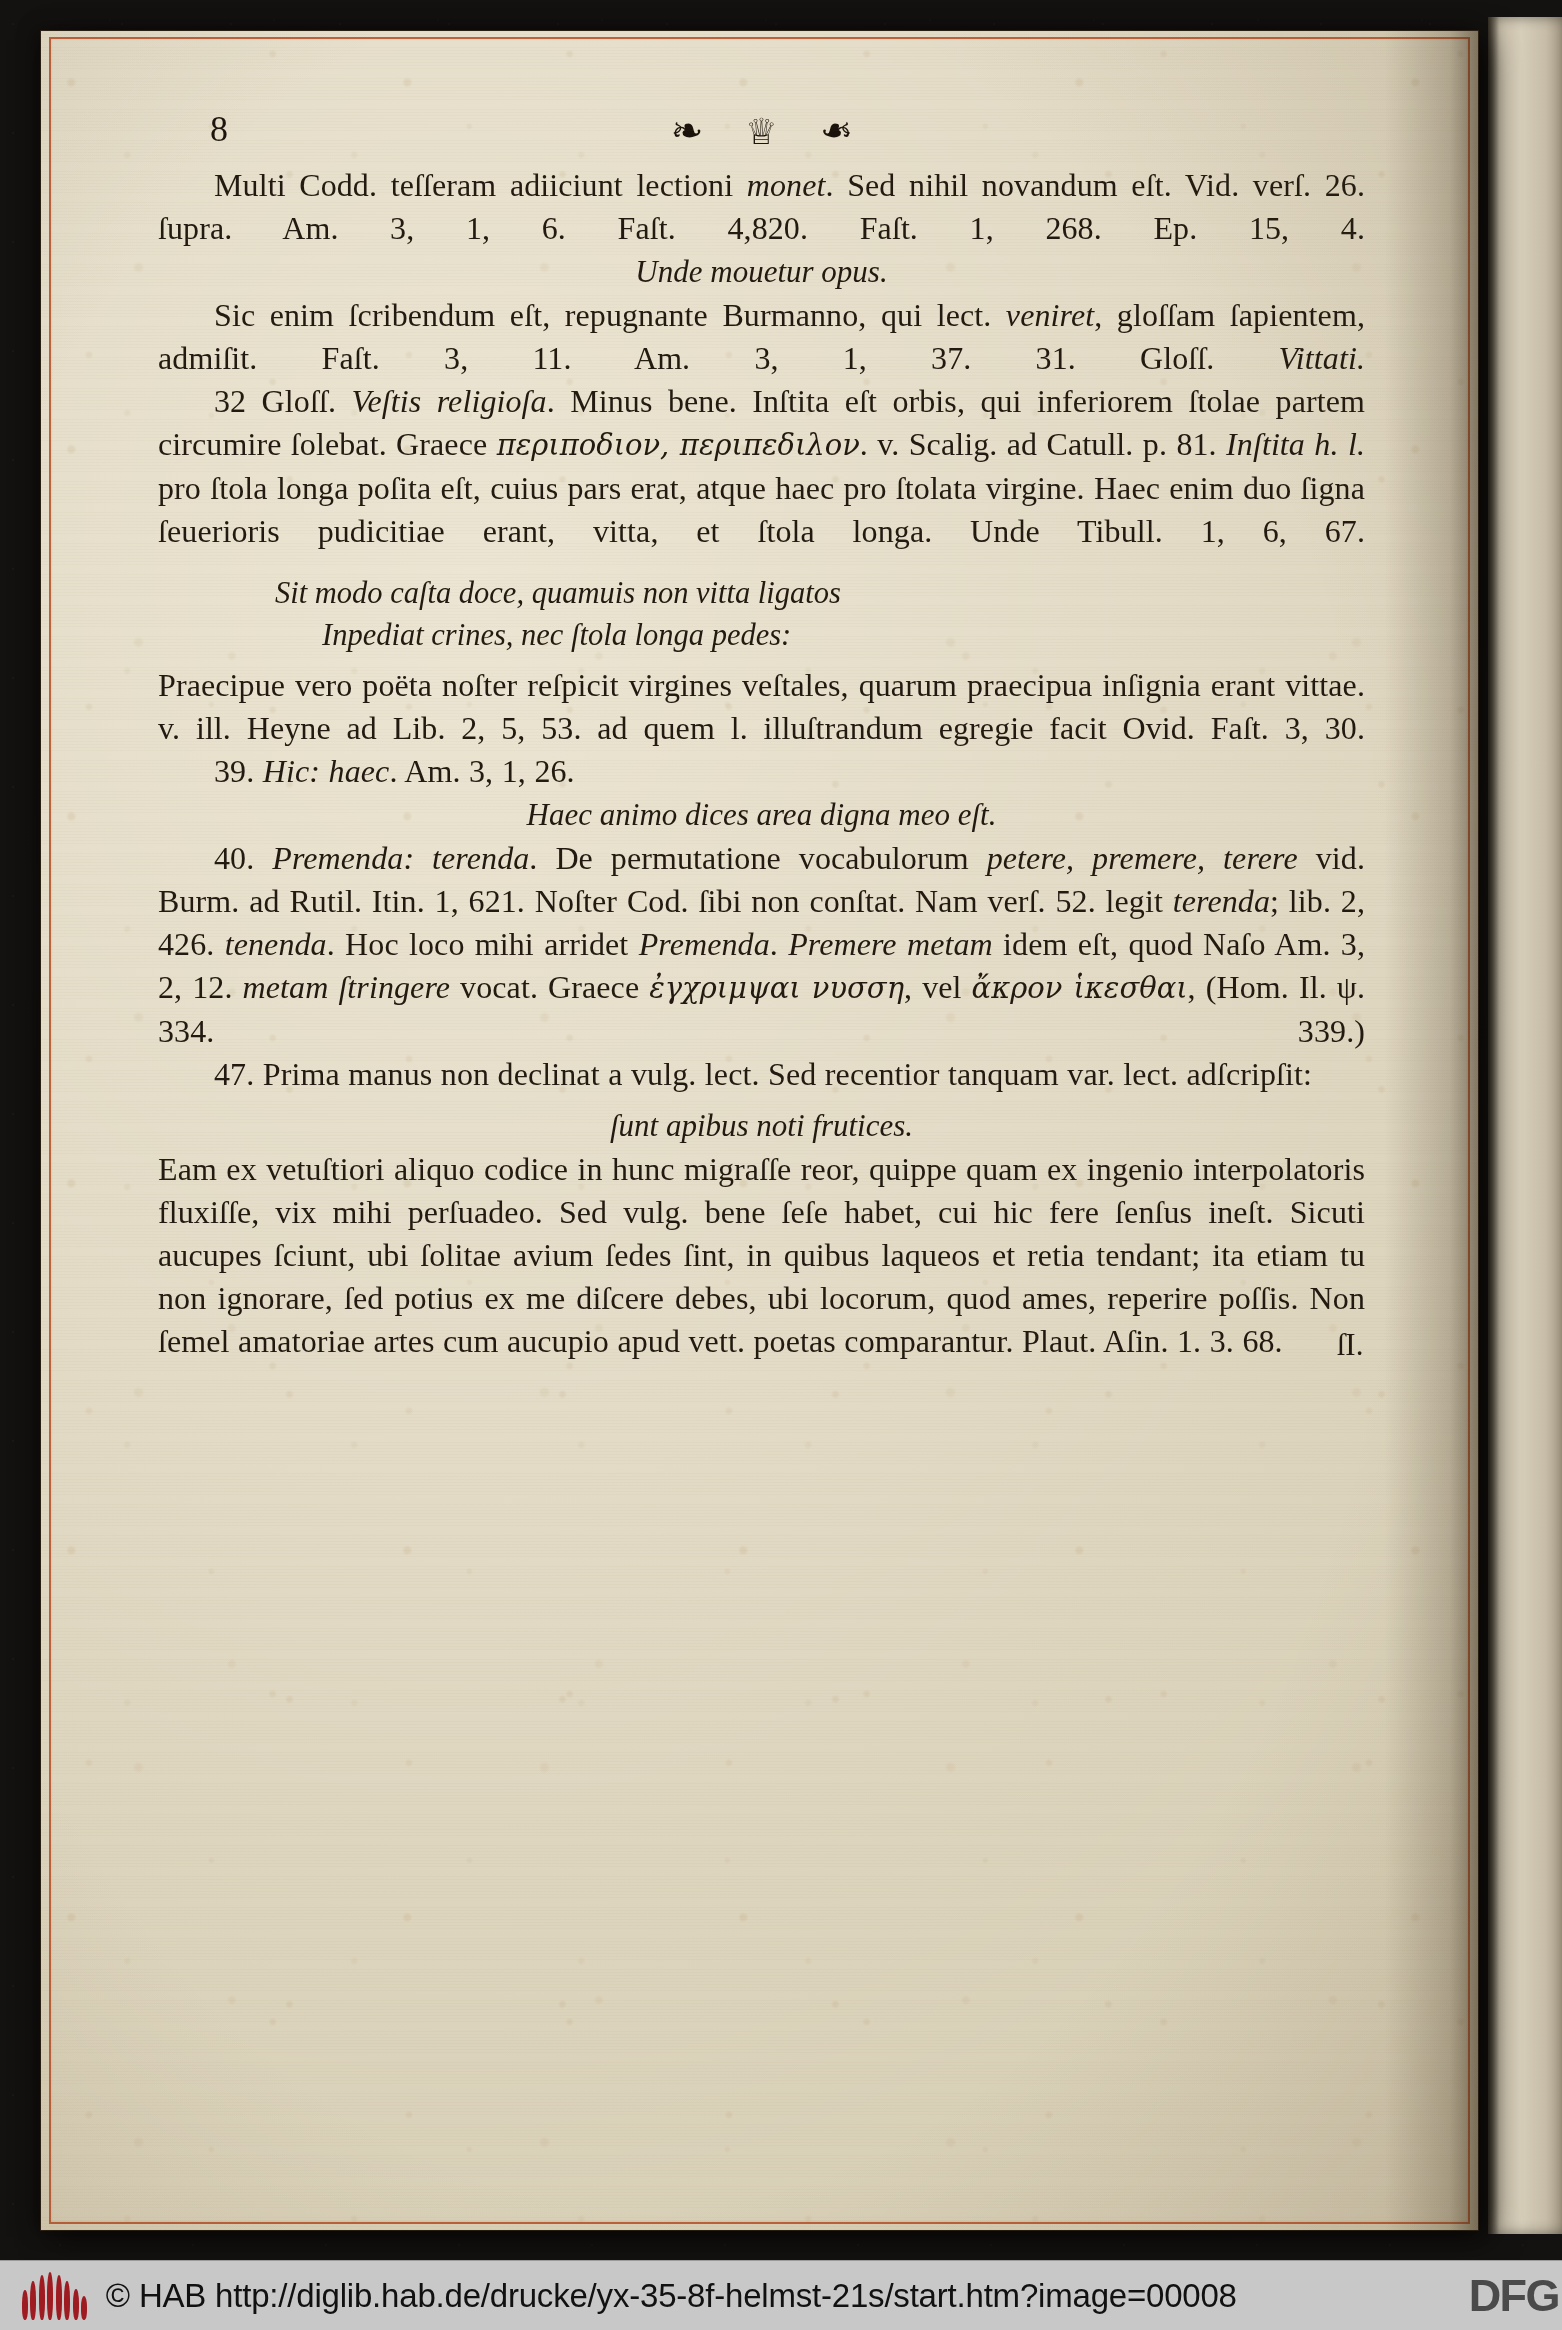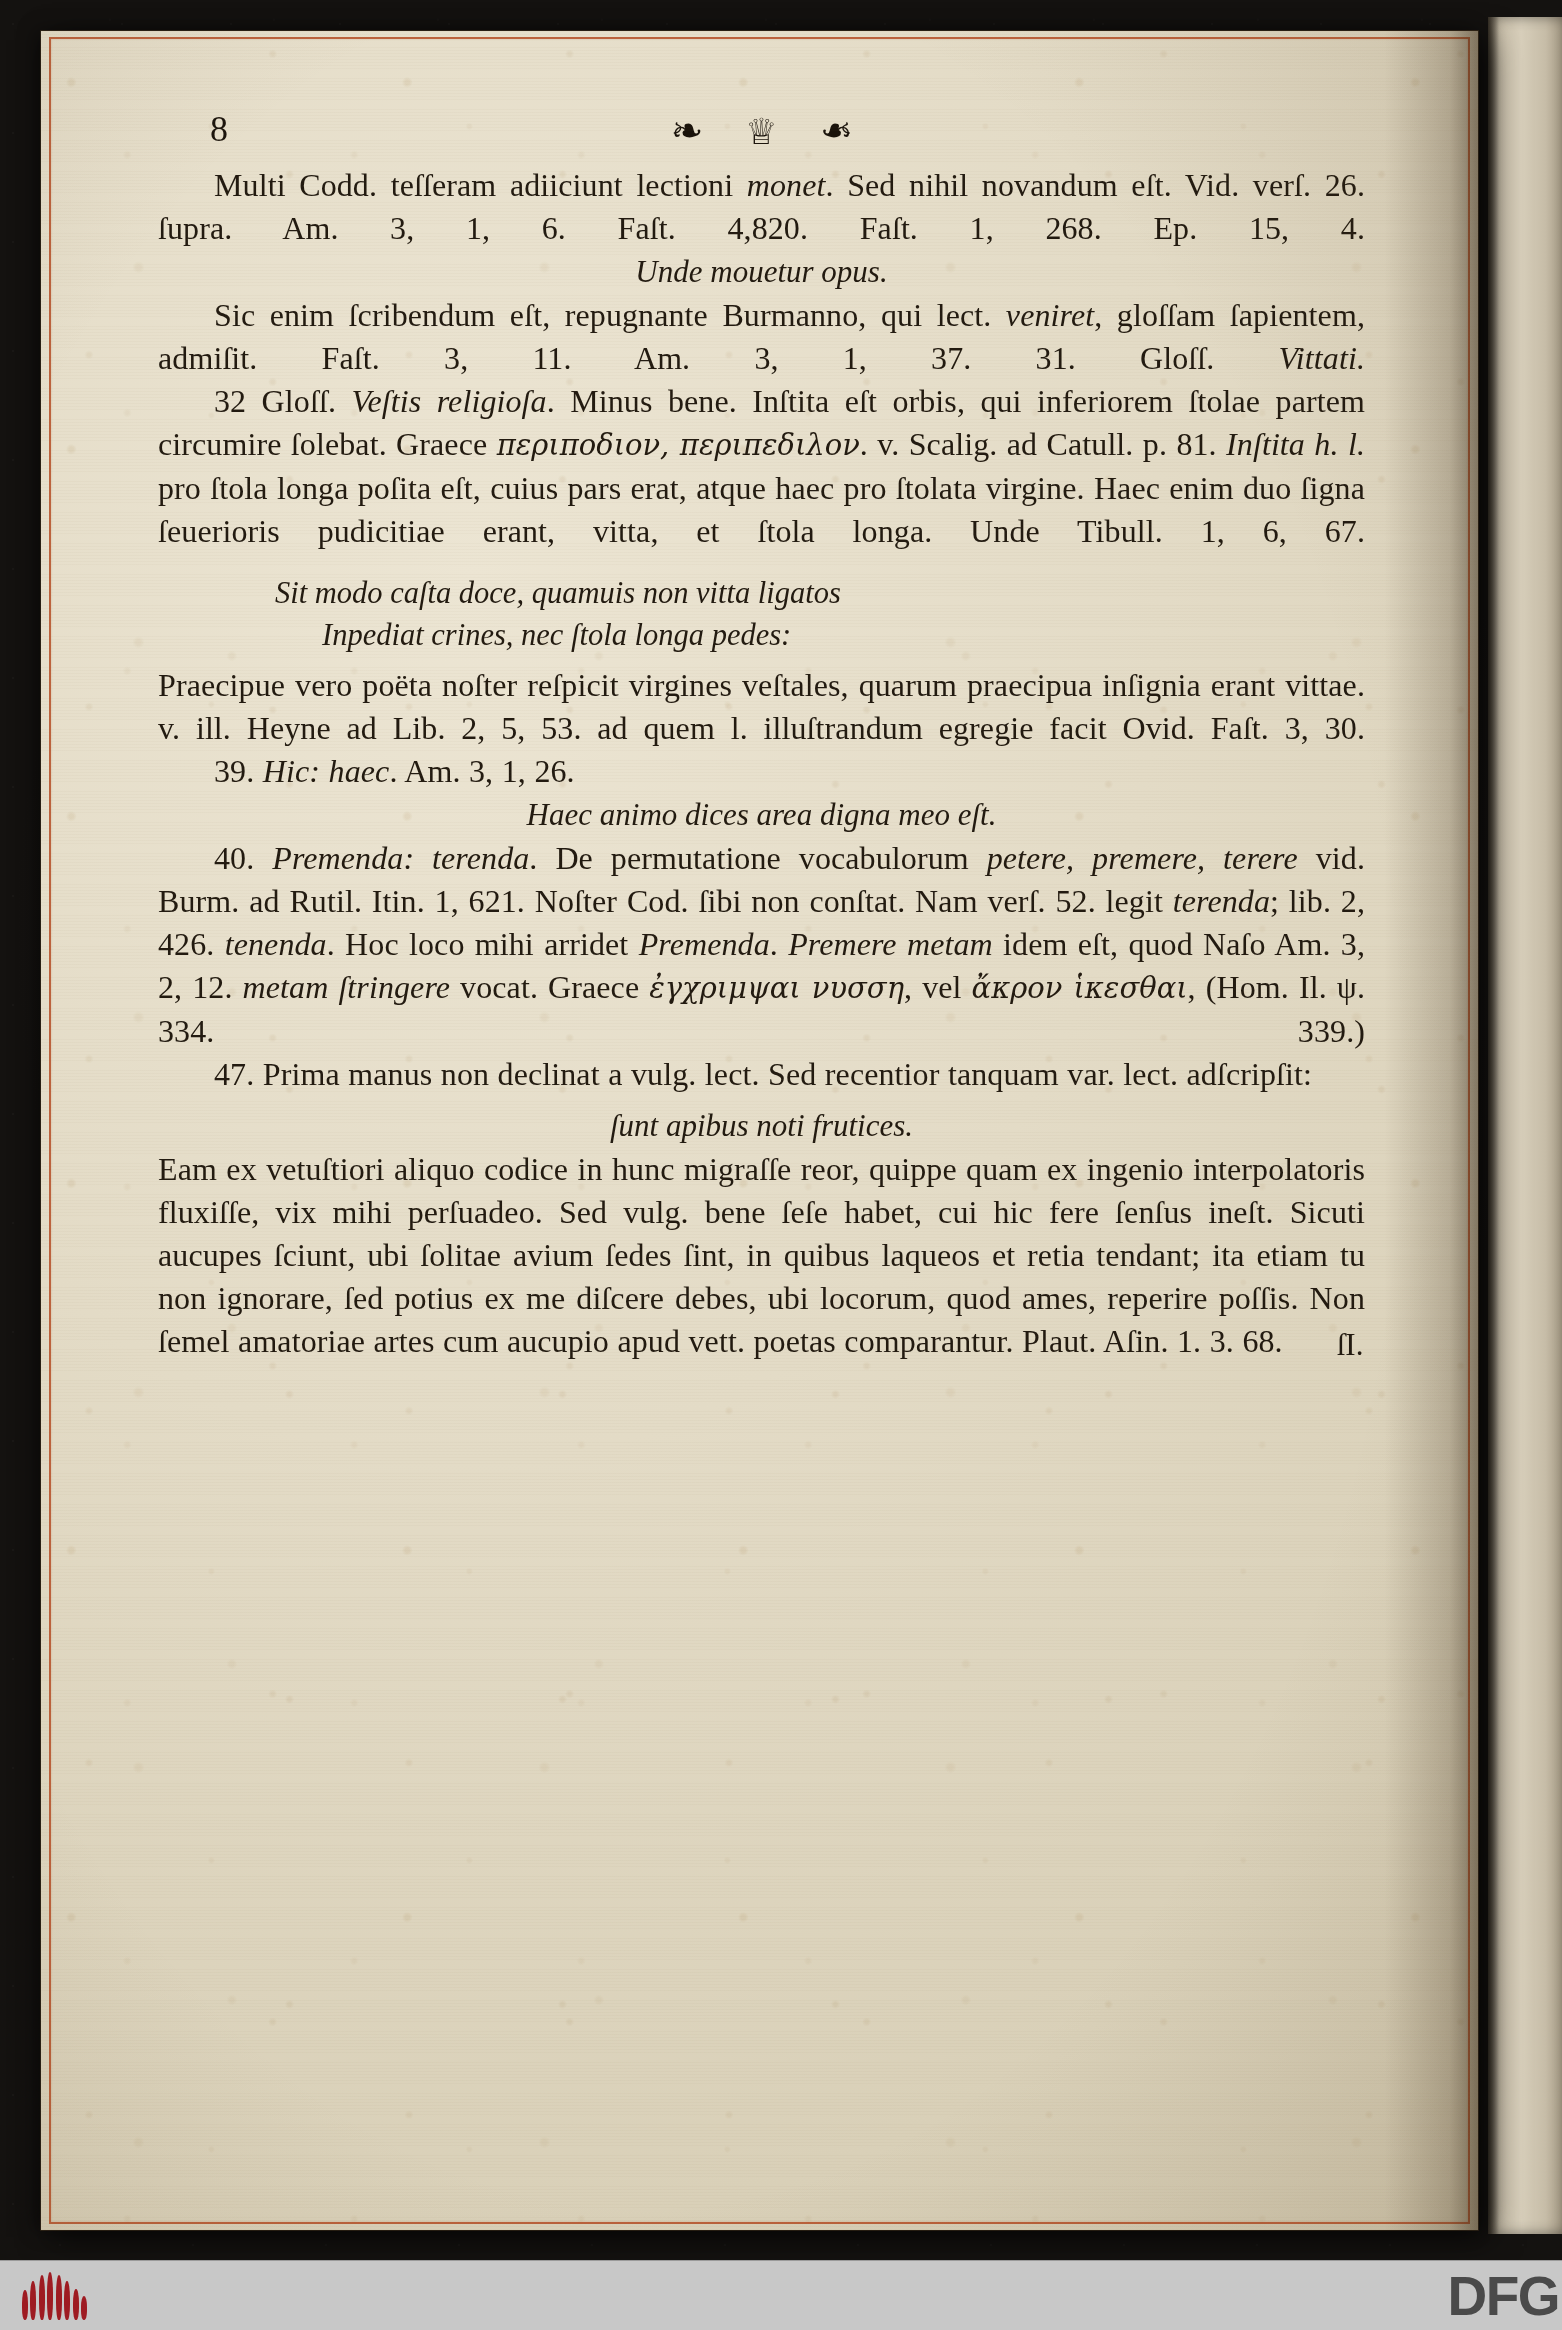--- a/index.html
+++ b/index.html
@@ -159,21 +159,21 @@
   #hab-logo i{
     display:block;width:6.2px;background:#9e1b22;border-radius:46% 46% 40% 40%;
   }
   #footer-text{
     font-family:"Liberation Sans","DejaVu Sans",sans-serif;
     font-size:33px;color:#111;white-space:nowrap;letter-spacing:-0.2px;
   }
   #dfg-logo{
     position:absolute;right:3.1px;top:50%;transform:translateY(-50%);
     font-family:"Liberation Sans","DejaVu Sans",sans-serif;
-    font-size:55px;font-weight:bold;color:#4a4a4a;letter-spacing:-1.6px;
+    font-size:45px;font-weight:bold;color:#4a4a4a;letter-spacing:-1.6px;
   }
 </style>
 </head>
 <body>
 
 <div id="backdrop"></div>
 
 <div id="facing-page"></div>
 
 <div id="leaf">
@@ -236,15 +236,16 @@
   <div id="hab-logo">
     <i style="height:30px"></i>
       <i style="height:39px"></i>
       <i style="height:45px"></i>
       <i style="height:48px"></i>
       <i style="height:45px"></i>
       <i style="height:39px"></i>
       <i style="height:31px"></i>
       <i style="height:23.4px"></i>
   </div>
+  <div id="footer-text">© HAB http://diglib.hab.de/drucke/yx-35-8f-helmst-21s/start.htm?image=00008</div>
   <div id="dfg-logo">DFG</div>
 </div>
 
 
 </body></html>

